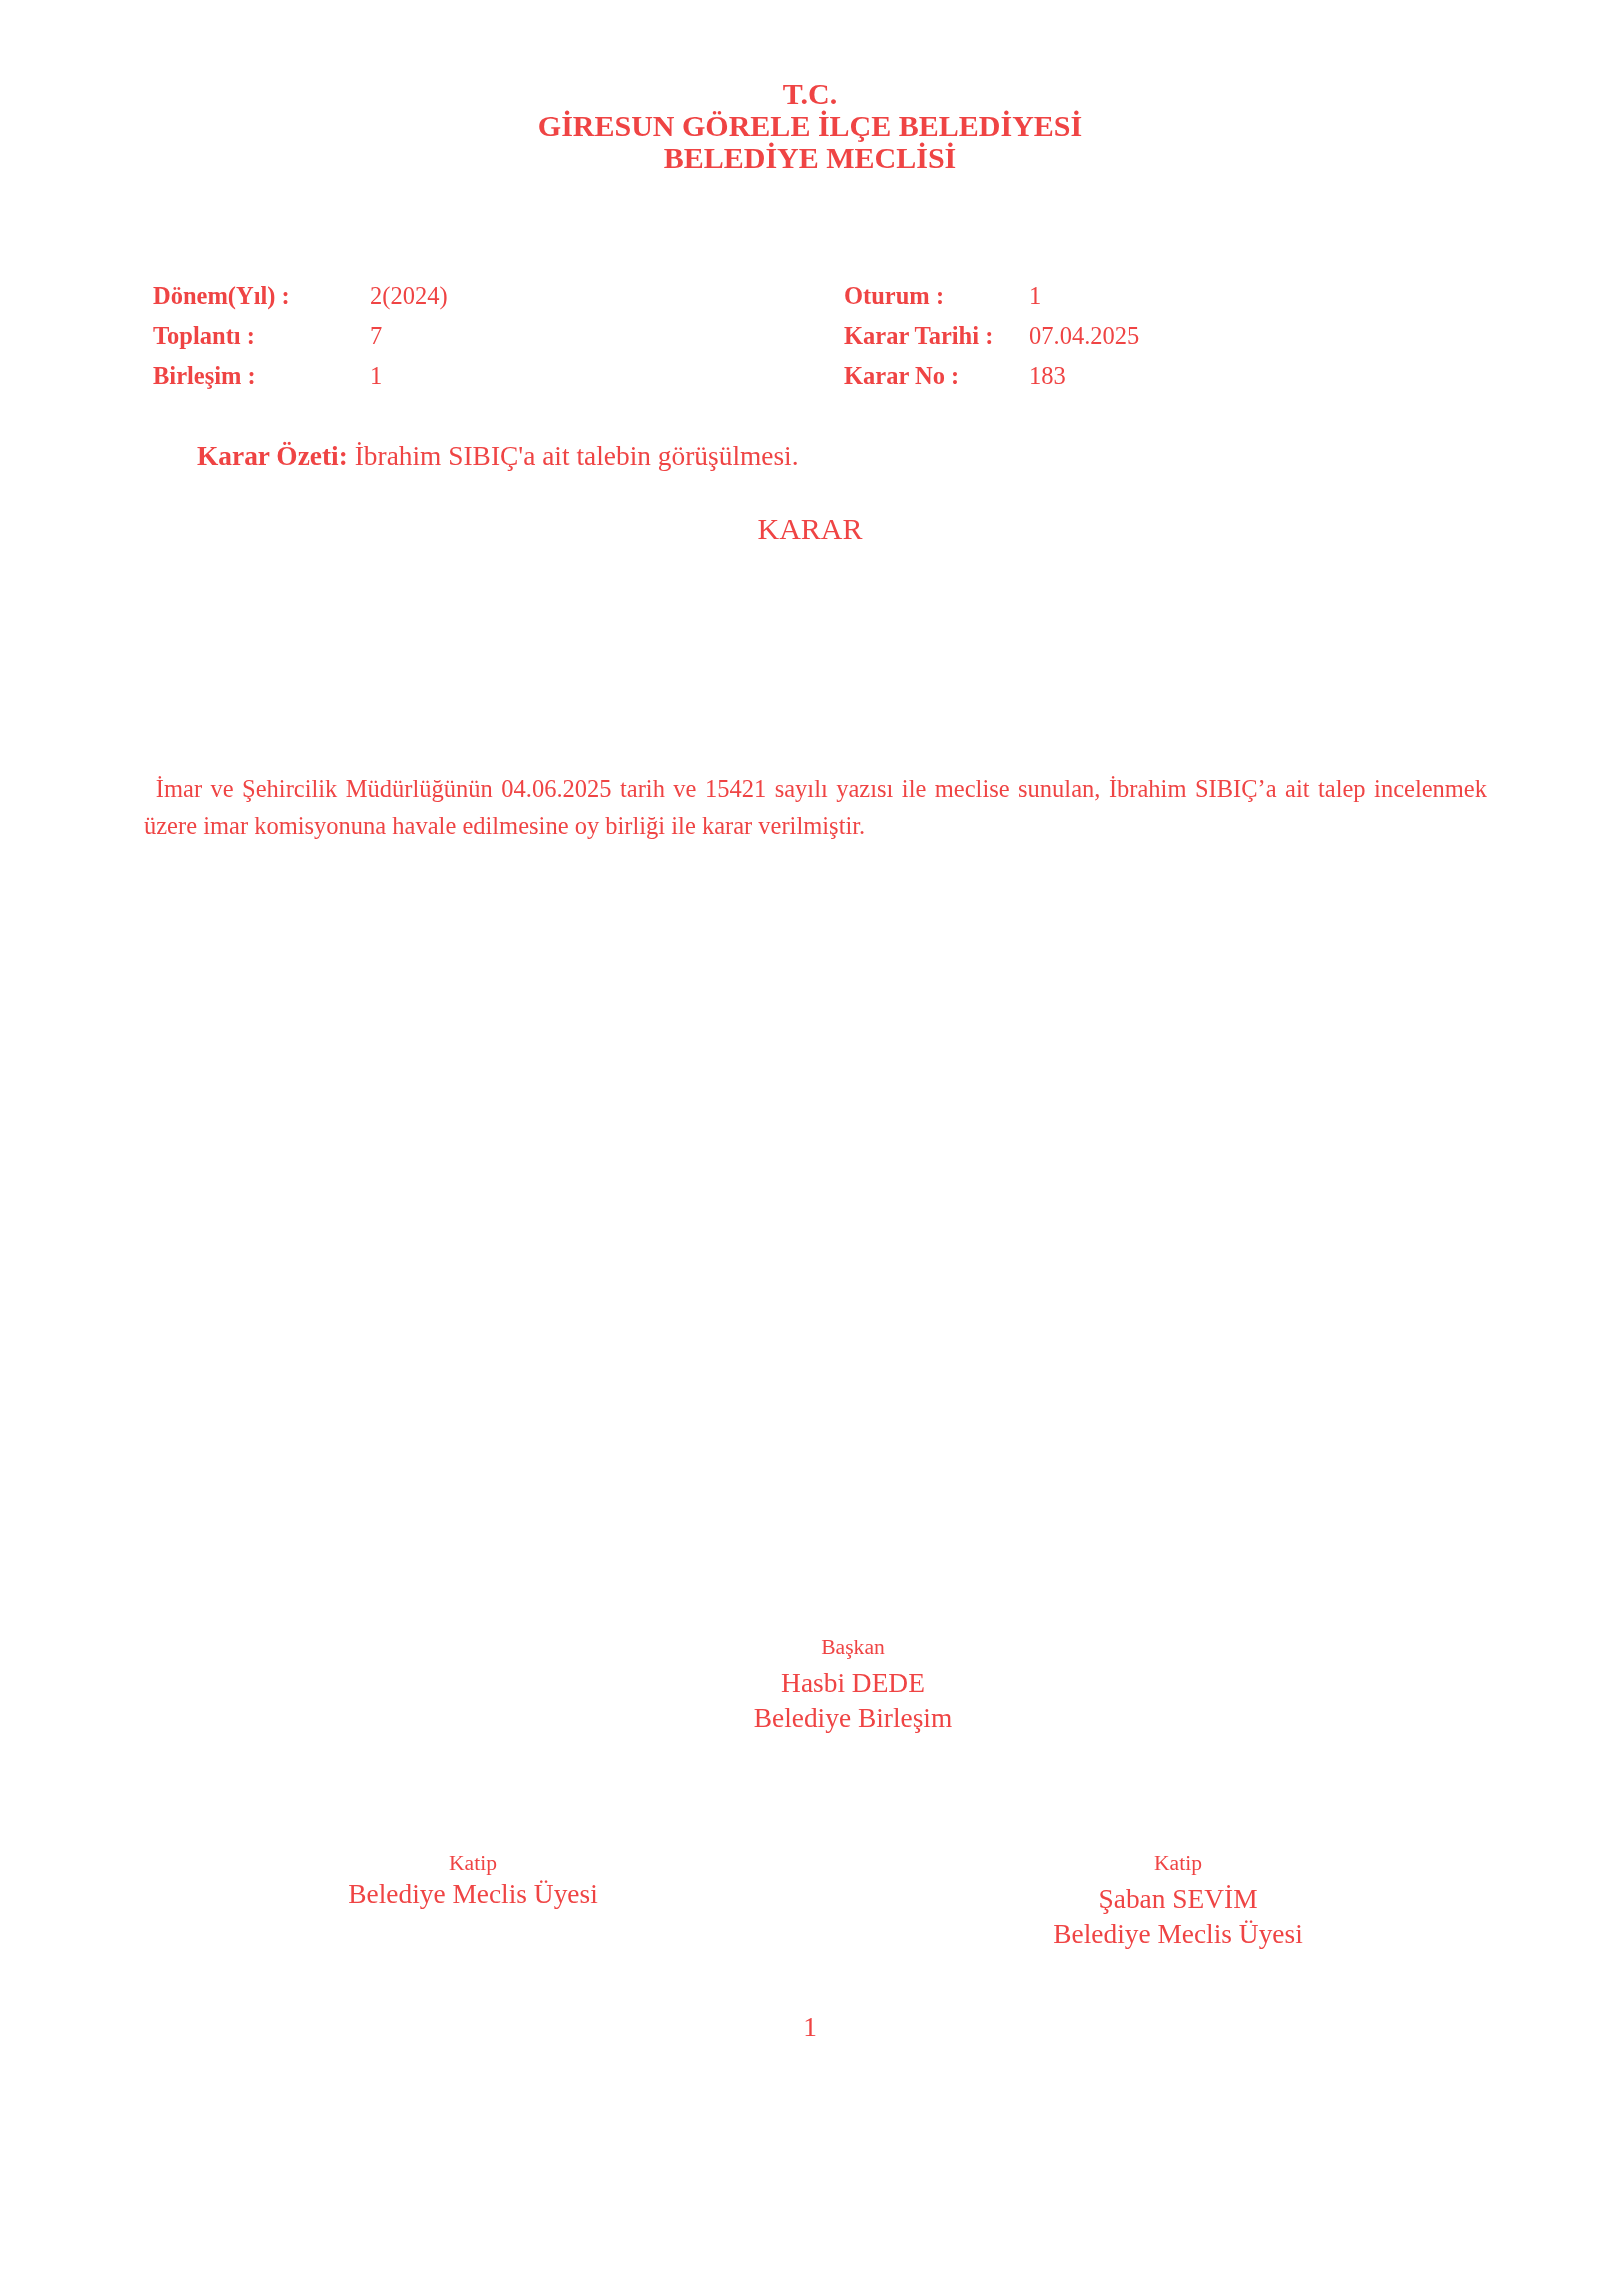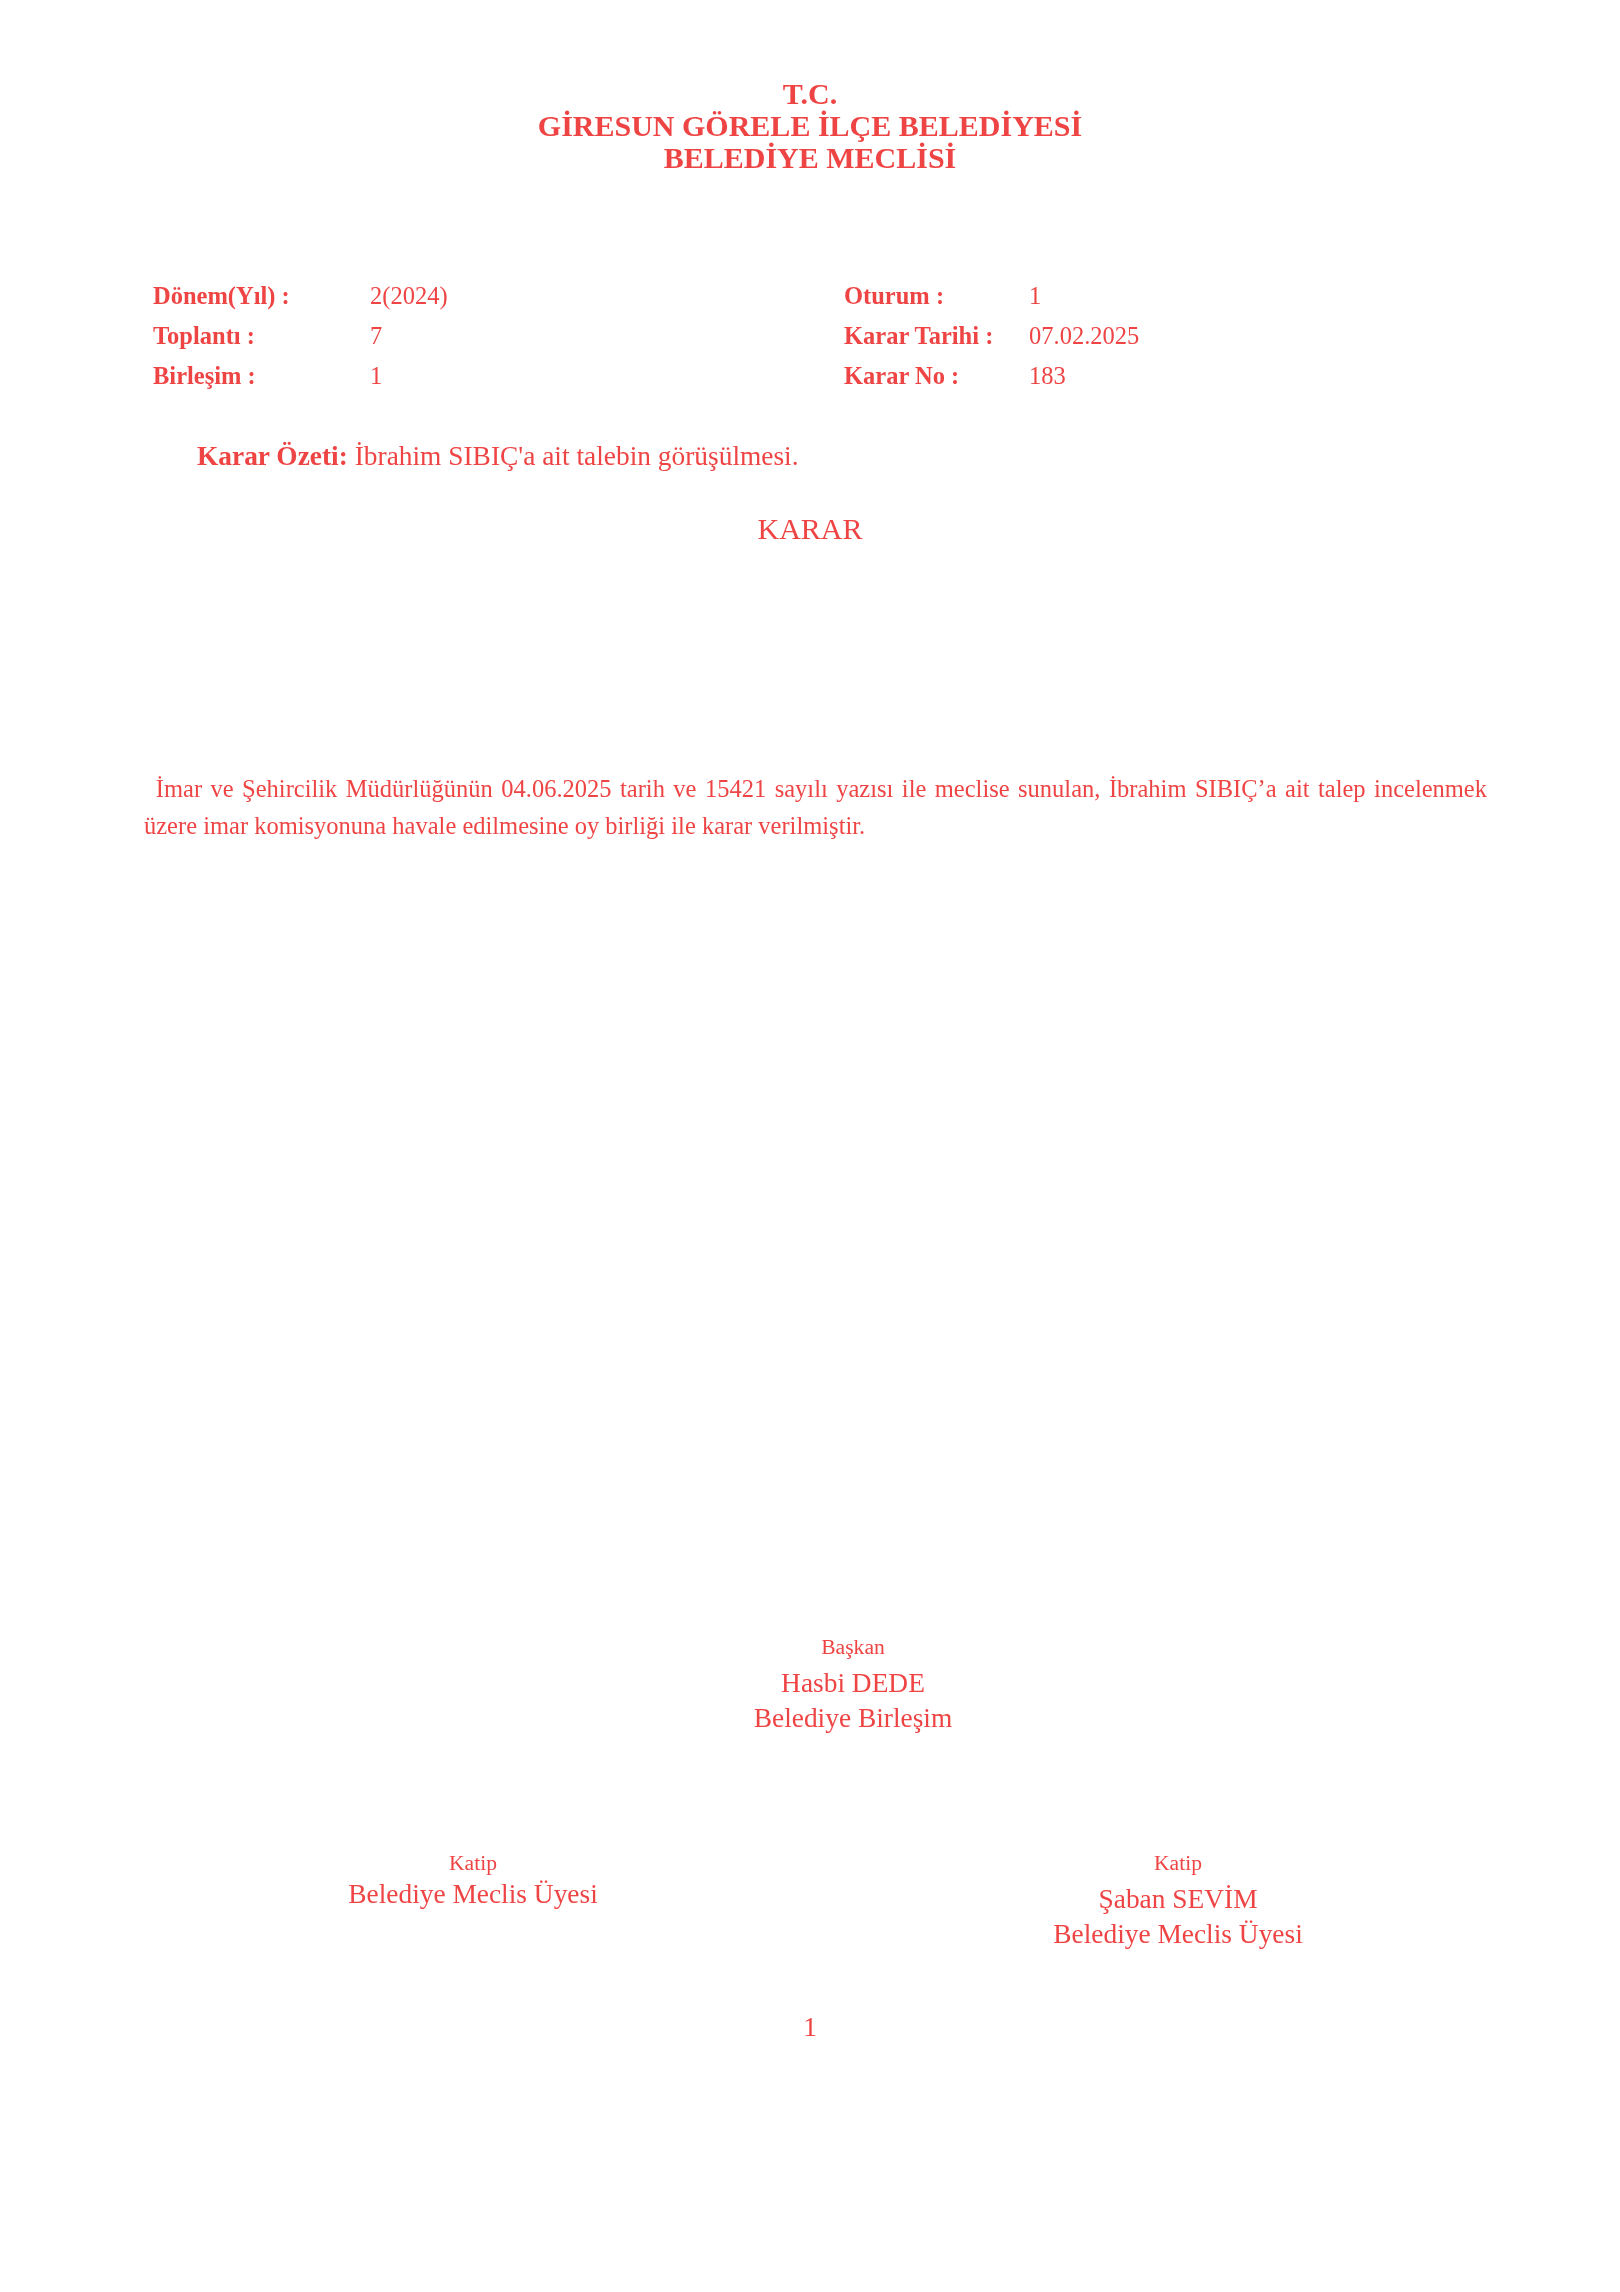--- a/index.html
+++ b/index.html
@@ -145,21 +145,21 @@
       </div>
       <div class="meta-row">
         <span class="meta-label">Birleşim :</span><span class="meta-value">1</span>
       </div>
     </div>
     <div class="meta-col-right">
       <div class="meta-row">
         <span class="meta-label">Oturum :</span><span class="meta-value">1</span>
       </div>
       <div class="meta-row">
-        <span class="meta-label">Karar Tarihi :</span><span class="meta-value">07.02.2025</span>
+        <span class="meta-label">Karar Tarihi :</span><span class="meta-value">07.04.2025</span>
       </div>
       <div class="meta-row">
         <span class="meta-label">Karar No :</span><span class="meta-value">183</span>
       </div>
     </div>
   </section>
 
   <div class="summary">
     <span class="summary-label">Karar Özeti:</span>
     <span class="summary-text">İbrahim SIBIÇ'a ait talebin görüşülmesi.</span>

